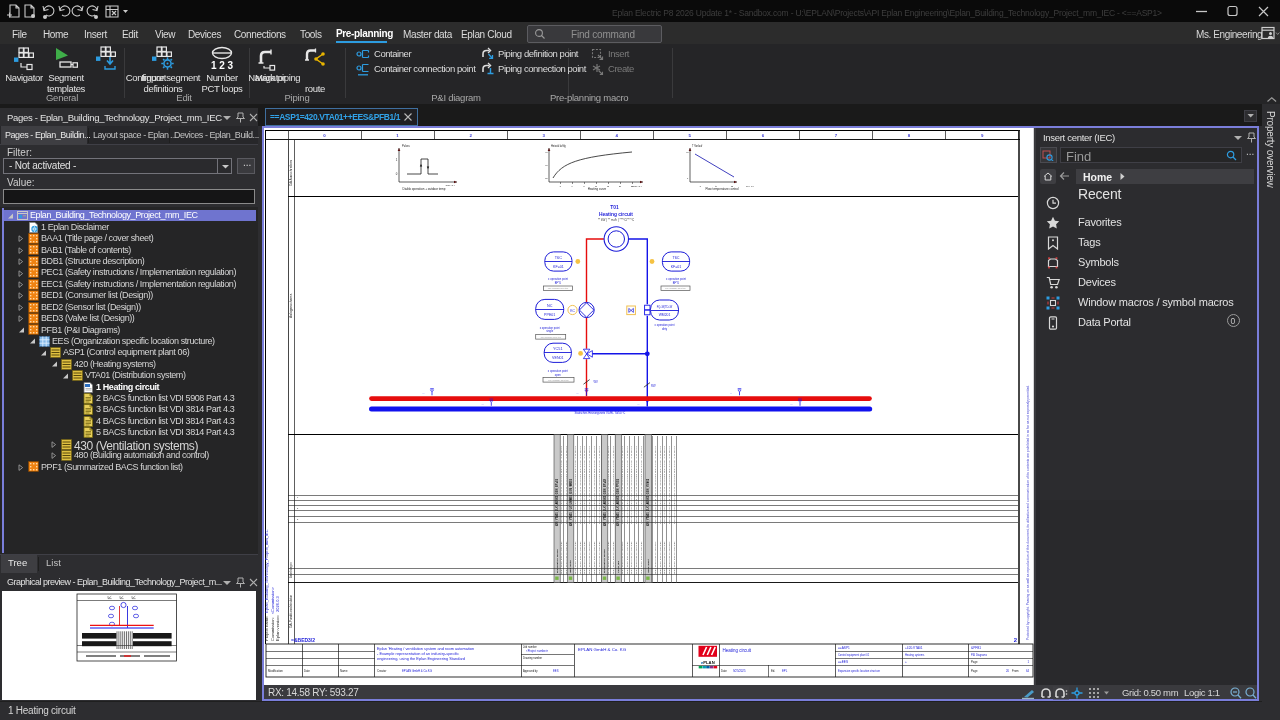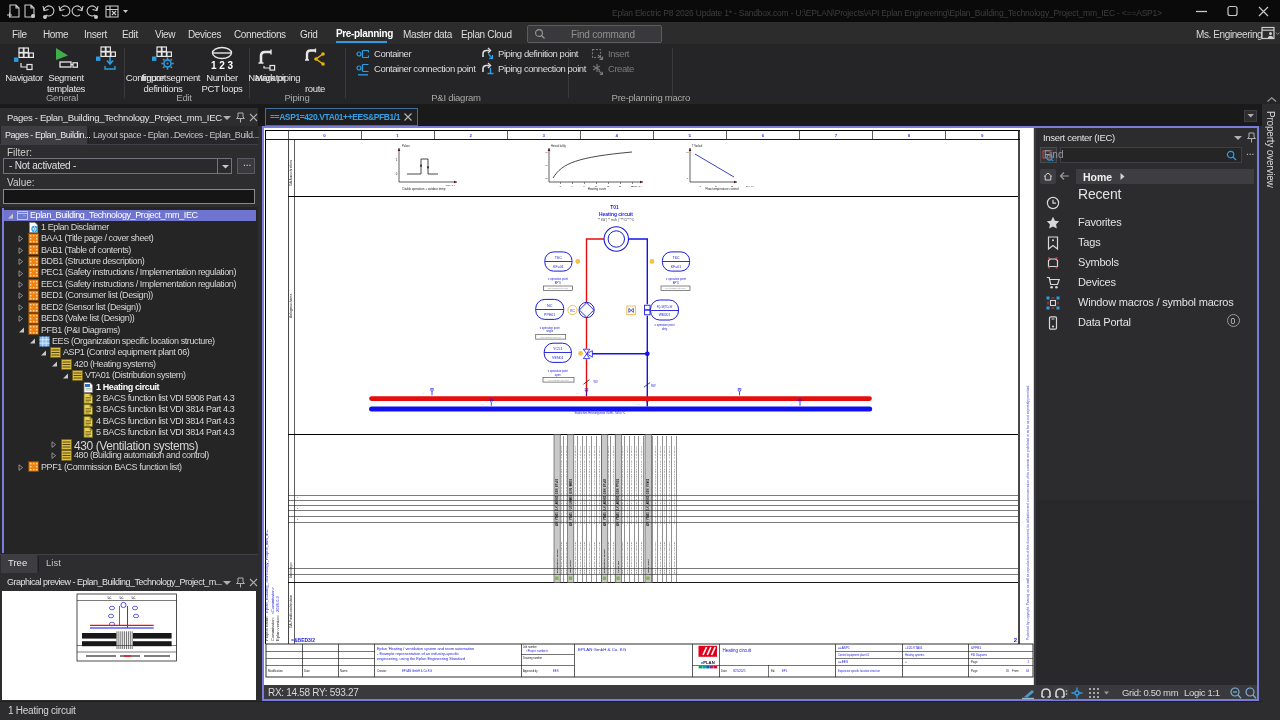--- a/index.html
+++ b/index.html
@@ -34,21 +34,21 @@
     <path d="M1259,7 l9,9 M1268,7 l-9,9" stroke="#c8c8c8" stroke-width="1.2"></path>
   </svg>
 <div class="a" style="left:0;top:22px;width:1280px;height:22px;background:#2c2c2c"></div>
 <div class="t" style="left:12px;top:28.5px;font-size:10px;color:#dcdcdc;letter-spacing:-0.35px">File</div>
 <div class="t" style="left:43px;top:28.5px;font-size:10px;color:#dcdcdc;letter-spacing:-0.35px">Home</div>
 <div class="t" style="left:84px;top:28.5px;font-size:10px;color:#dcdcdc;letter-spacing:-0.35px">Insert</div>
 <div class="t" style="left:122px;top:28.5px;font-size:10px;color:#dcdcdc;letter-spacing:-0.35px">Edit</div>
 <div class="t" style="left:155px;top:28.5px;font-size:10px;color:#dcdcdc;letter-spacing:-0.35px">View</div>
 <div class="t" style="left:188px;top:28.5px;font-size:10px;color:#dcdcdc;letter-spacing:-0.35px">Devices</div>
 <div class="t" style="left:234px;top:28.5px;font-size:10px;color:#dcdcdc;letter-spacing:-0.35px">Connections</div>
-<div class="t" style="left:300px;top:28.5px;font-size:10px;color:#dcdcdc;letter-spacing:-0.35px">Grid</div>
+<div class="t" style="left:300px;top:28.5px;font-size:10px;color:#dcdcdc;letter-spacing:-0.35px">Tools</div>
 <div class="t" style="left:403px;top:28.5px;font-size:10px;color:#dcdcdc;letter-spacing:-0.35px">Master data</div>
 <div class="t" style="left:461px;top:28.5px;font-size:10px;color:#dcdcdc;letter-spacing:-0.35px">Eplan Cloud</div>
 <div class="t" style="left:336px;top:28px;font-size:10px;color:#ffffff;font-weight:bold;letter-spacing:-0.35px">Pre-planning</div>
 <div class="a" style="left:336px;top:41px;width:51px;height:2px;background:#2d9ce0"></div>
 <div class="a" style="left:527px;top:25px;width:133px;height:16px;background:#39393c;border:1px solid #5c5c60;border-radius:2px"></div>
 <svg class="a" style="left:534px;top:28px" width="12" height="12" viewBox="0 0 12 12">
     <circle cx="5" cy="5" r="3.4" fill="none" stroke="#9a9a9a" stroke-width="1.1"></circle>
     <path d="M7.5,7.5 l3,3" stroke="#9a9a9a" stroke-width="1.1"></path>
   </svg>
 <div class="t" style="left:571px;top:28.5px;font-size:10px;color:#909090;letter-spacing:-0.2px">Find command</div>
@@ -143,21 +143,21 @@
     <circle cx="21" cy="8" r="1.8" fill="#e8b400"></circle>
     <circle cx="14" cy="13" r="1.8" fill="#e8b400"></circle>
     <circle cx="21" cy="18" r="1.8" fill="#e8b400"></circle>
   </svg>
 <div class="t" style="left:0px;top:71.5px;font-size:9.5px;color:#e2e2e2;left:255px;width:120px;letter-spacing:-0.35px">Mark piping</div>
 <div class="t" style="left:0px;top:82.5px;font-size:9.5px;color:#e2e2e2;left:255px;width:120px;text-align:center;letter-spacing:-0.35px">route</div>
 <div class="t" style="left:0px;top:91.5px;font-size:9.5px;color:#a8a8a8;left:-8px;width:140px;text-align:center;letter-spacing:-0.25px">General</div>
 <div class="t" style="left:0px;top:91.5px;font-size:9.5px;color:#a8a8a8;left:114px;width:140px;text-align:center;letter-spacing:-0.25px">Edit</div>
 <div class="t" style="left:0px;top:91.5px;font-size:9.5px;color:#a8a8a8;left:227px;width:140px;text-align:center;letter-spacing:-0.25px">Piping</div>
 <div class="t" style="left:0px;top:91.5px;font-size:9.5px;color:#a8a8a8;left:386px;width:140px;text-align:center;letter-spacing:-0.25px">P&amp;I diagram</div>
-<div class="t" style="left:0px;top:91.5px;font-size:9.5px;color:#a8a8a8;left:550px;width:140px;text-align:right;letter-spacing:-0.25px">Pre-planning macro</div>
+<div class="t" style="left:0px;top:91.5px;font-size:9.5px;color:#a8a8a8;left:550px;width:140px;text-align:left;letter-spacing:-0.25px">Pre-planning macro</div>
 <svg class="a" style="left:356px;top:46.5px" width="14" height="14" viewBox="0 0 14 14">
     <circle cx="3" cy="7" r="2" fill="none" stroke="#2d9ce0" stroke-width="1.2"></circle>
     <path d="M6.5,3.5 h6 M6.5,10.5 h6 M6.5,3.5 v7" fill="none" stroke="#2d9ce0" stroke-width="1.2"></path>
     <path d="M12.5,3.5 v2 M12.5,8.5 v2" stroke="#2d9ce0" stroke-width="1.2"></path>
   </svg>
 <div class="t" style="left:374px;top:48.0px;font-size:9.5px;color:#dcdcdc;letter-spacing:-0.45px">Container</div>
 <svg class="a" style="left:356px;top:61.5px" width="14" height="14" viewBox="0 0 14 14">
     <circle cx="3" cy="6" r="2" fill="none" stroke="#2d9ce0" stroke-width="1.2"></circle>
     <path d="M6.5,2.5 h6 M6.5,9.5 h6 M6.5,2.5 v7" fill="none" stroke="#2d9ce0" stroke-width="1.2"></path>
     <path d="M2,12.8 h10" stroke="#2d9ce0" stroke-width="1.3"></path>
@@ -560,21 +560,21 @@
 <svg class="a" style="left:1247px;top:132px" width="9" height="11" viewBox="0 0 9 11">
     <path d="M2,1 h5 v4 l1.5,1.5 h-8 l1.5,-1.5 z M4.5,6.5 v4" fill="none" stroke="#b0b0b0" stroke-width="1"></path>
   </svg>
 <div class="a" style="left:1040px;top:147px;width:17px;height:16px;background:#353538;border:1px solid #4a4a50;box-sizing:border-box"></div>
 <svg class="a" style="left:1042px;top:150px" width="12" height="11" viewBox="0 0 12 11">
     <rect x="1" y="1" width="7" height="7" fill="none" stroke="#c05050" stroke-width="1"></rect>
     <circle cx="7.5" cy="7.5" r="2.6" fill="none" stroke="#2d9ce0" stroke-width="1.1"></circle>
     <path d="M9.3,9.3 l2,2" stroke="#2d9ce0" stroke-width="1.1"></path>
   </svg>
 <div class="a" style="left:1060px;top:147px;width:182px;height:16px;background:#252526;border:1px solid #3f3f46;box-sizing:border-box"></div>
-<div class="t" style="left:1044px;top:149px;font-size:10px;color:#9a9a9a;">Find</div>
+<div class="t" style="left:1066px;top:149px;font-size:13px;color:#9a9a9a;">Find</div>
 <svg class="a" style="left:1226px;top:150px" width="12" height="11" viewBox="0 0 12 11">
     <circle cx="4.6" cy="4.6" r="3.2" fill="none" stroke="#2d9ce0" stroke-width="1.2"></circle>
     <path d="M7,7 l3,3" stroke="#2d9ce0" stroke-width="1.2"></path>
   </svg>
 <div class="t" style="left:1246px;top:146px;font-size:10px;color:#c8c8c8;">...</div>
 <div class="a" style="left:1040px;top:169px;width:16px;height:15px;background:#3e3e42;border-radius:2px"></div>
 <svg class="a" style="left:1043px;top:172px" width="10" height="9" viewBox="0 0 10 9">
     <path d="M1,4.5 l4,-3.5 4,3.5 M2.2,4 v4 h5.6 v-4" fill="none" stroke="#d8d8d8" stroke-width="1"></path>
   </svg>
 <svg class="a" style="left:1059px;top:171px" width="12" height="10" viewBox="0 0 12 10">
@@ -956,21 +956,21 @@
       <rect x="2" y="2" width="1.4" height="1.4"></rect>
       <rect x="5" y="2" width="1.4" height="1.4"></rect>
       <rect x="8" y="2" width="1.4" height="1.4"></rect>
       <rect x="2" y="5" width="1.4" height="1.4"></rect>
       <rect x="8" y="5" width="1.4" height="1.4"></rect>
       <rect x="2" y="8" width="1.4" height="1.4"></rect>
       <rect x="5" y="8" width="1.4" height="1.4"></rect>
       <rect x="8" y="8" width="1.4" height="1.4"></rect>
     </g>
   </svg>
-<div class="t" style="left:41px;top:461.54px;font-size:9px;color:#d6d6d6;letter-spacing:-0.4px">PPF1 (Commission BACS function list)</div>
+<div class="t" style="left:41px;top:461.54px;font-size:9px;color:#d6d6d6;letter-spacing:-0.4px">PPF1 (Summarized BACS function list)</div>
 <div class="a" style="left:0;top:554px;width:258px;height:19px;background:#2d2d30;border-top:1px solid #3f3f46;box-sizing:border-box"></div>
 <div class="a" style="left:1px;top:555px;width:36px;height:18px;background:#3e3e42"></div>
 <div class="t" style="left:8px;top:557px;font-size:9.5px;color:#e8e8e8;">Tree</div>
 <div class="a" style="left:38px;top:557px;width:1px;height:14px;background:#1f1f1f"></div>
 <div class="t" style="left:46px;top:557px;font-size:9.5px;color:#c2c2c2;">List</div>
 <div class="t" style="left:7px;top:576.5px;font-size:9px;color:#e2e2e2;letter-spacing:-0.5px">Graphical preview - Eplan_Building_Technology_Project_m...</div>
 <svg class="a" style="left:222px;top:579px" width="10" height="8" viewBox="0 0 10 8">
     <path d="M1,2 l4,4 4,-4 z" fill="#b0b0b0"></path>
   </svg>
 <svg class="a" style="left:236px;top:577px" width="9" height="11" viewBox="0 0 9 11">

